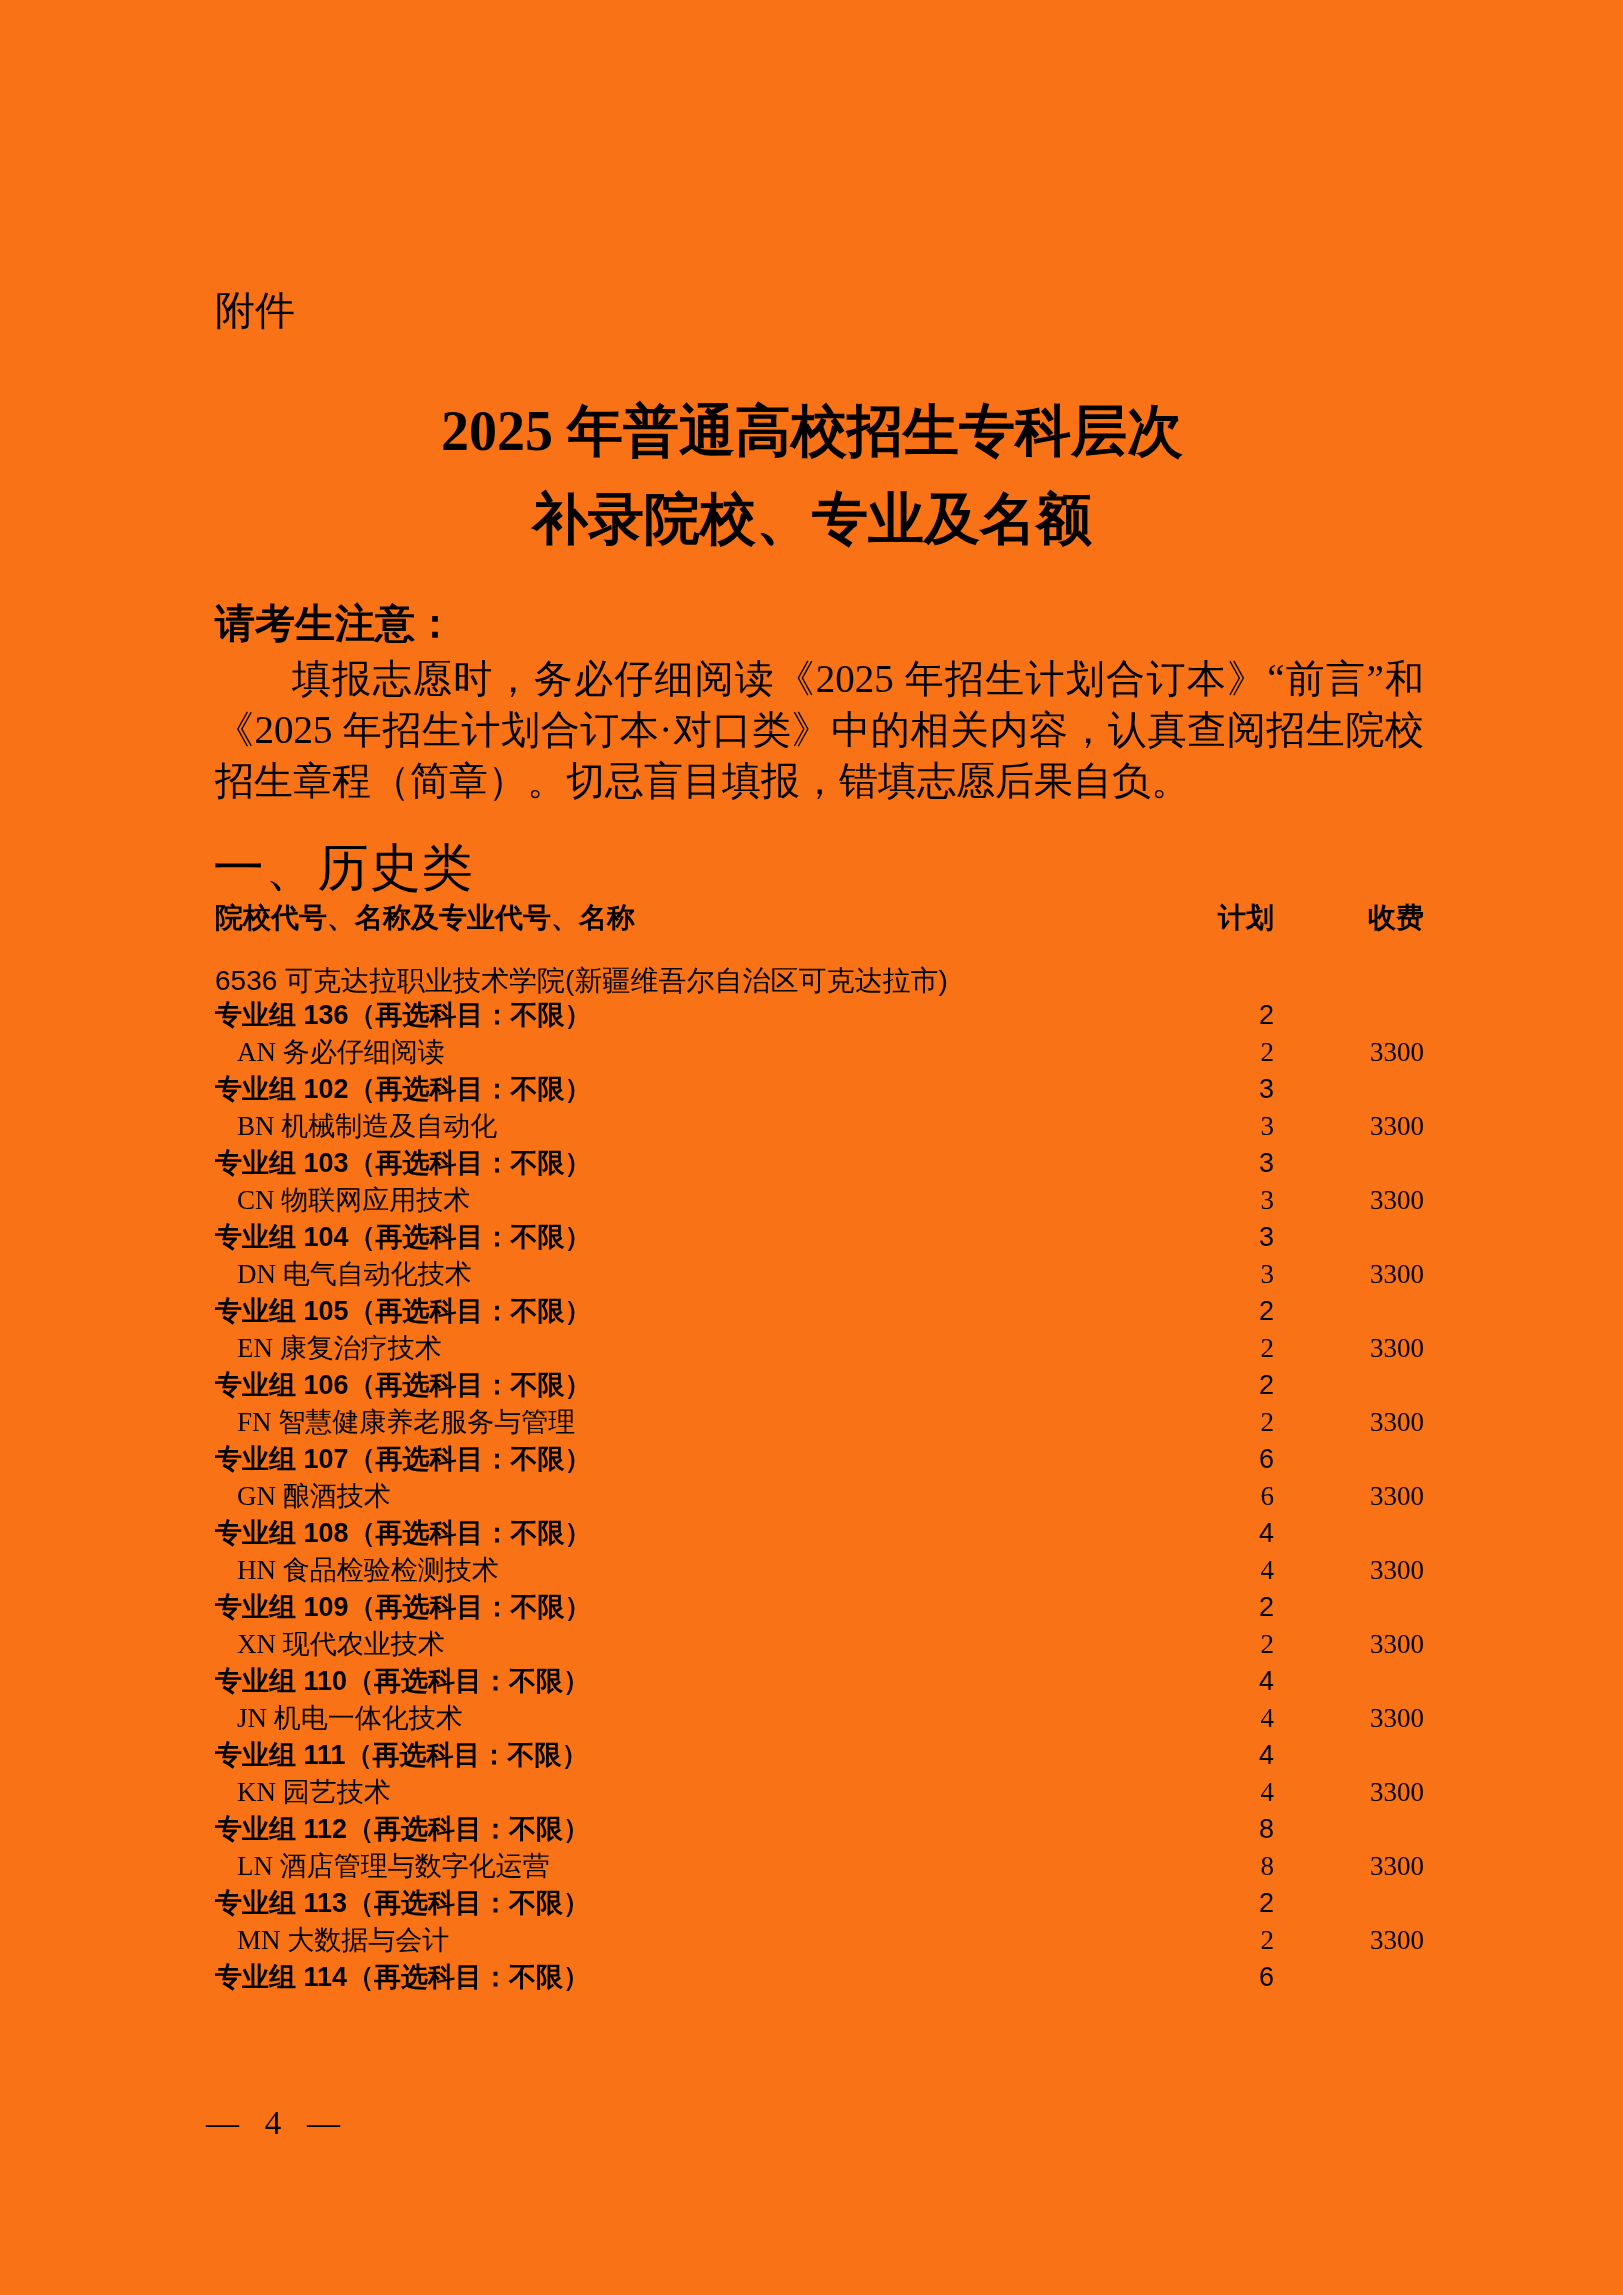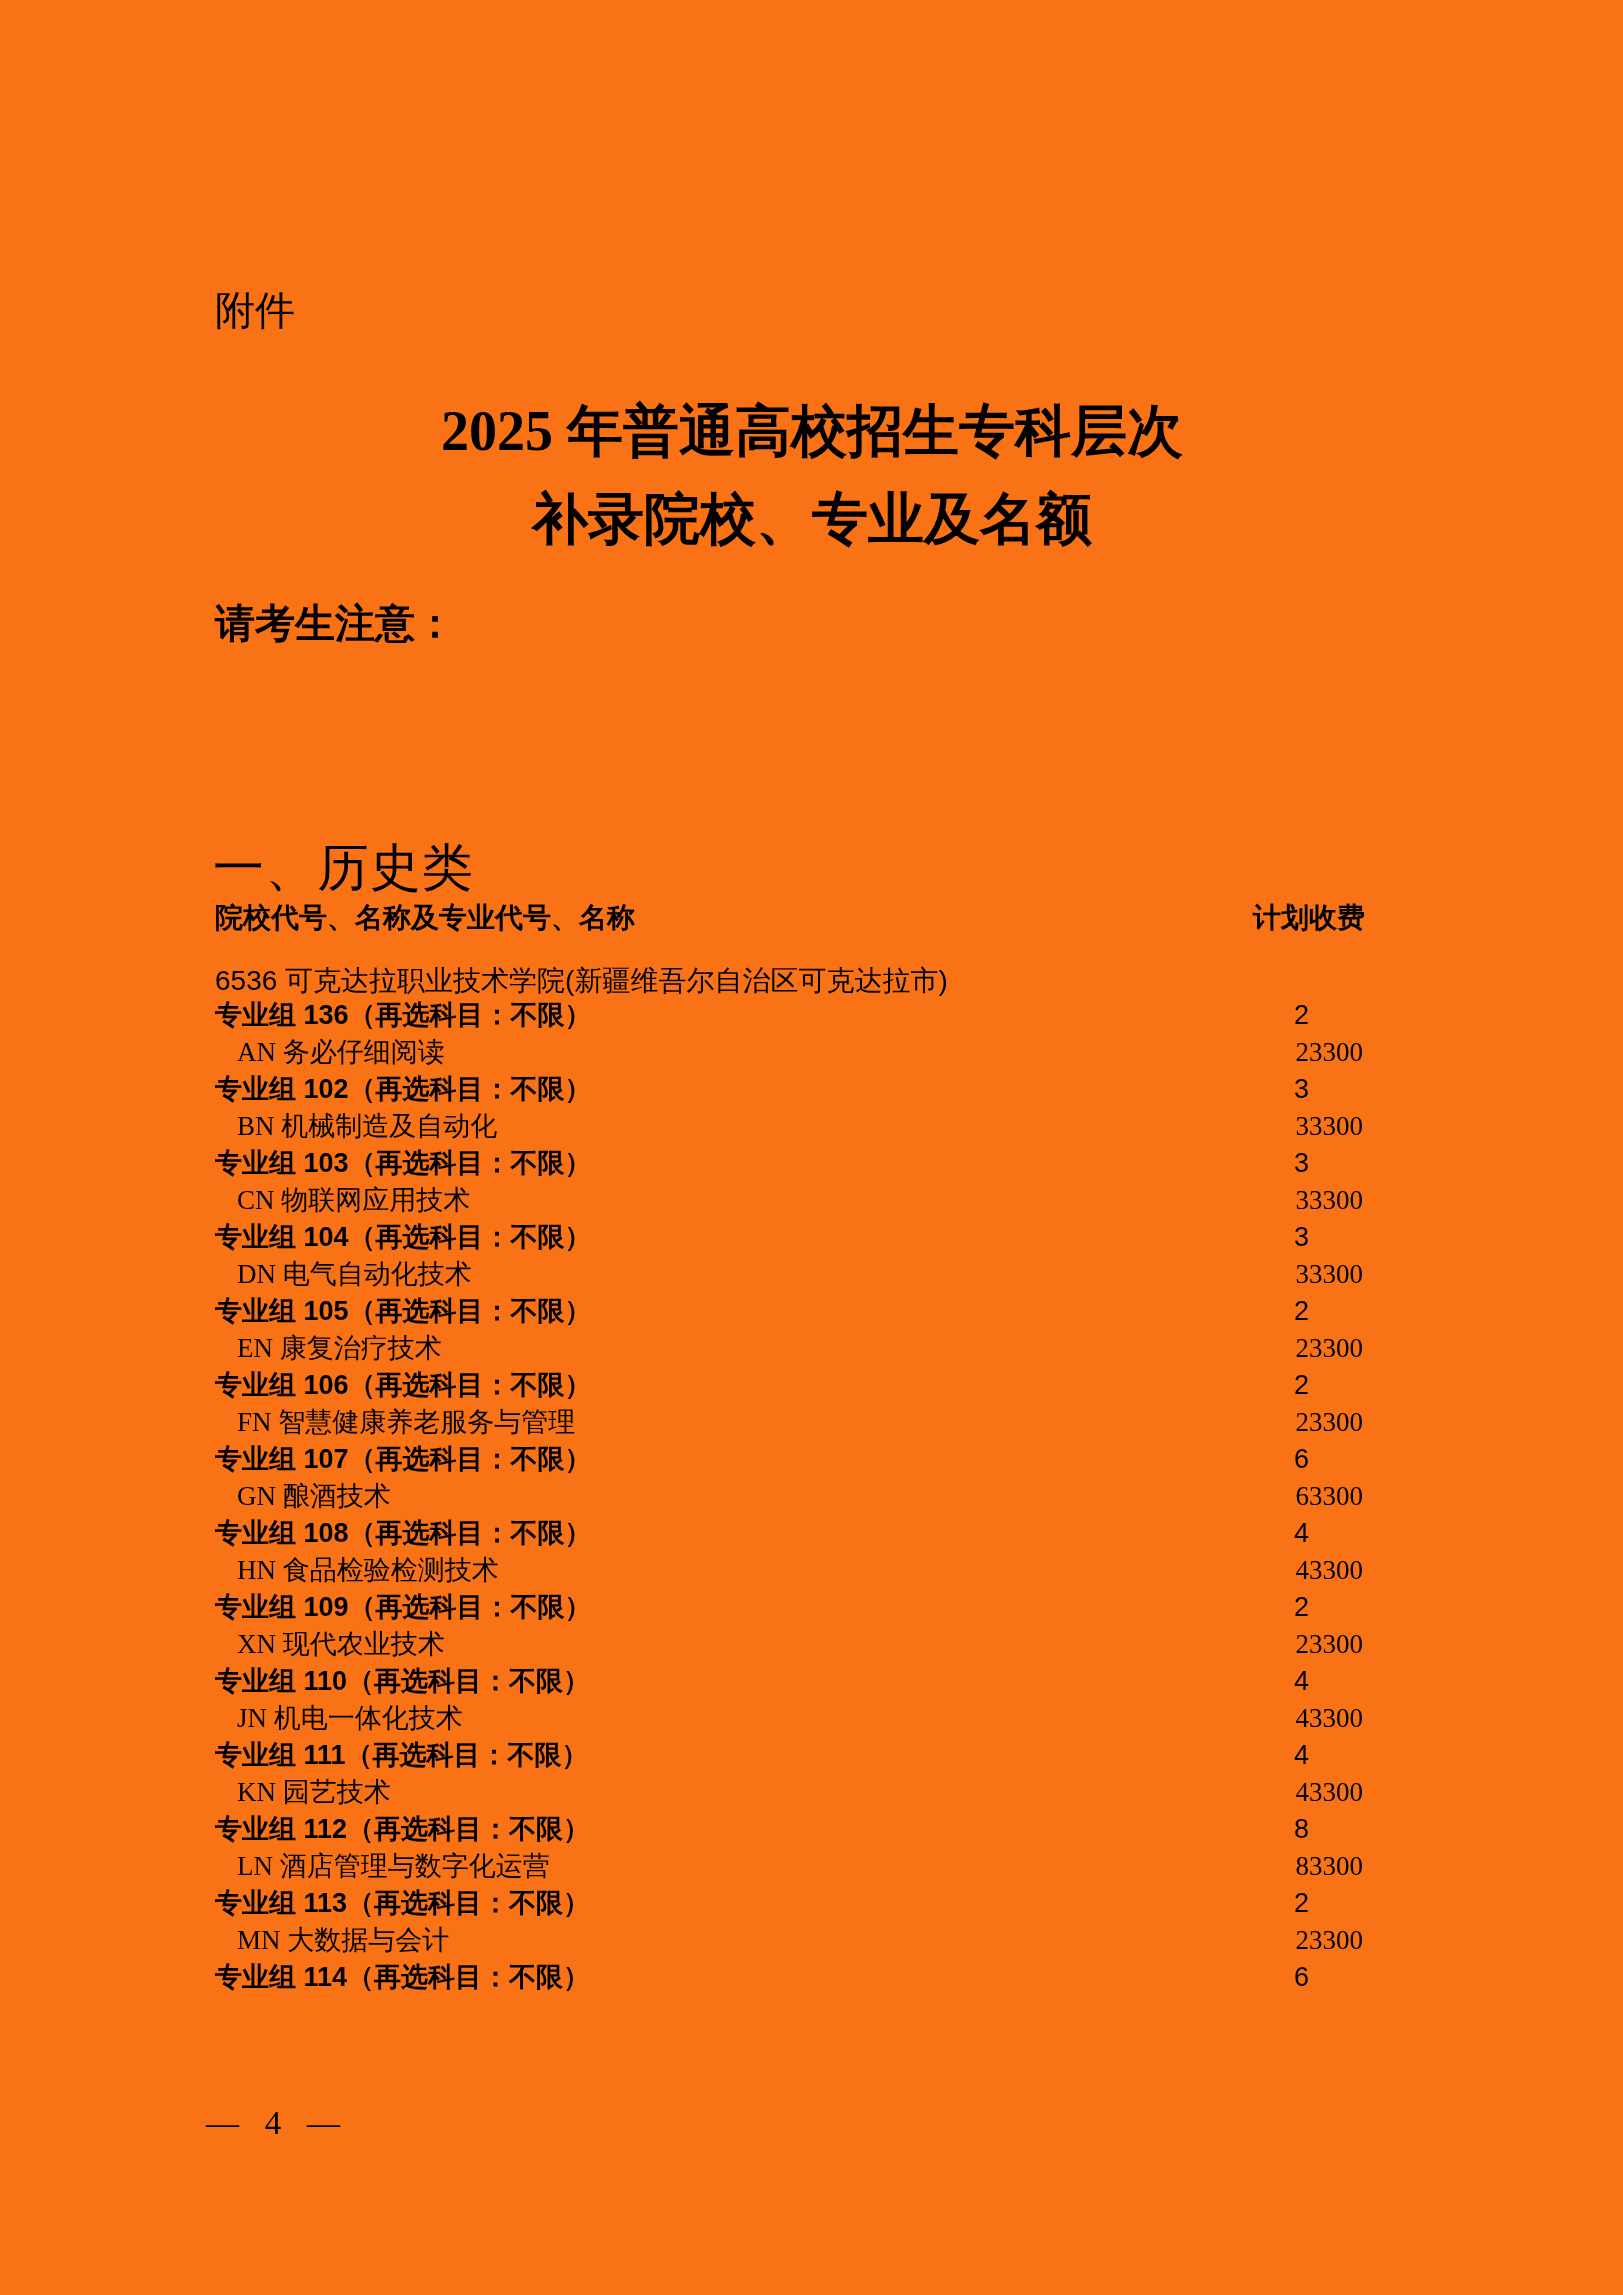--- a/index.html
+++ b/index.html
@@ -64,21 +64,21 @@
   }
   .table {
     position: absolute;
     left: 215px;
     top: 899px;
     width: 1209px;
   }
   .row { display: flex; align-items: baseline; }
   .cell.name { flex: 1 1 auto; white-space: nowrap; overflow: hidden; }
   .cell.plan { flex: 0 0 70px; text-align: right; }
-  .cell.fee  { flex: 0 0 115px; text-align: left; }
+  .cell.fee  { flex: 0 0 115px; text-align: right; margin-left: 35px; }
   .thead {
     height: 39px;
     margin-bottom: 24px;
     font-size: 28px;
     font-weight: bold;
     font-family: "Liberation Sans", sans-serif;
   }
   .school {
     height: 35px;
     font-size: 28px;
@@ -113,20 +113,25 @@
 
   <div class="attachment">附件</div>
 
   <div class="title-block">
     <div>2025 年普通高校招生专科层次</div>
     <div>补录院校、专业及名额</div>
   </div>
 
   <div class="notice-heading">请考生注意：</div>
 
+  <div class="notice-body">
+    <div class="notice-line just indent">填报志愿时，务必仔细阅读《2025 年招生计划合订本》“前言”和</div>
+    <div class="notice-line just">《2025 年招生计划合订本·对口类》中的相关内容，认真查阅招生院校</div>
+    <div class="notice-line">招生章程（简章）。切忌盲目填报，错填志愿后果自负。</div>
+  </div>
 
   <div class="section-heading">一、历史类</div>
 
   <div class="table">
 
     <div class="row thead">
       <span class="cell name">院校代号、名称及专业代号、名称</span>
       <span class="cell plan">计划</span>
       <span class="cell fee">收费</span>
     </div>

